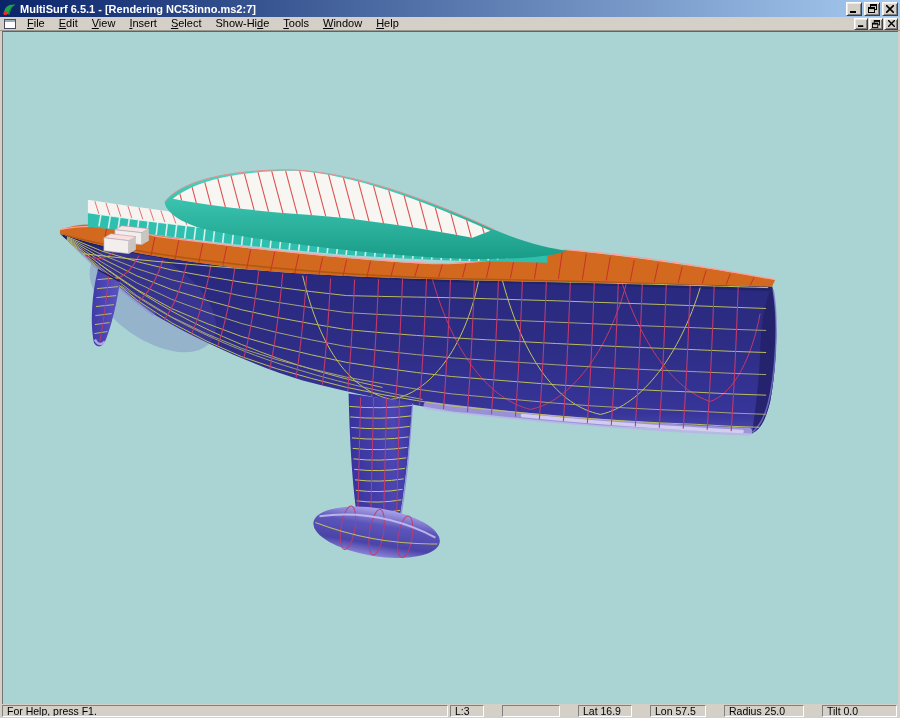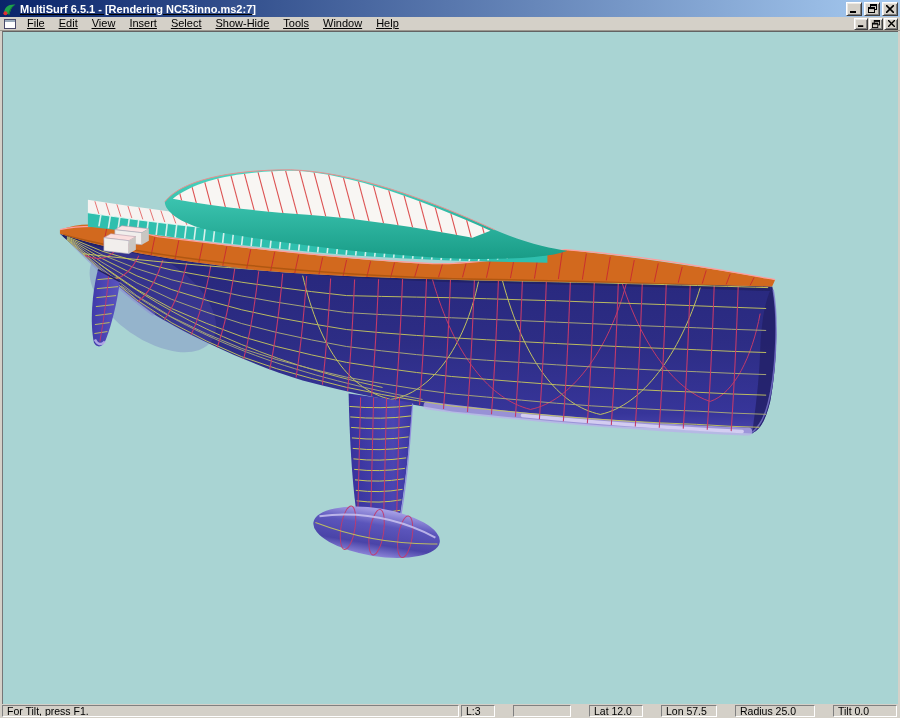--- a/index.html
+++ b/index.html
@@ -1,19 +1,19 @@
 <!DOCTYPE html>
 <html><head>
 <meta charset="utf-8">
 <style>
   html,body{margin:0;padding:0;background:#000;}
   *{box-sizing:border-box;}
   .window{
     width:900px;height:718px;position:relative;overflow:hidden;
-    background:#d4d0c8;font-family:"Liberation Sans",sans-serif;text-decoration:underline;
+    background:#d4d0c8;font-family:"Liberation Sans",sans-serif;
     -webkit-font-smoothing:none;
   }
   
   .titlebar{
     height:17px;display:flex;align-items:center;padding:1px 2px 1px 2px;
     background:linear-gradient(to right,#0a246a,#a6caf0);
   }
   .app-icon{width:15px;height:14px;margin-right:3px;flex:0 0 auto;}
   .title-text{color:#fff;font-size:11px;font-weight:bold;white-space:nowrap;letter-spacing:0;}
   .caption-buttons{margin-left:auto;display:flex;gap:2px;}
@@ -45,21 +45,21 @@
   .statusbar{
     height:14px;display:flex;gap:2px;align-items:stretch;padding:1px 3px 1px 2px;
     font-size:10.5px;color:#000;background:#d4d0c8;
   }
   .panel{
     border:1px solid;border-color:#808080 #ffffff #ffffff #808080;
     padding:0 4px;white-space:nowrap;overflow:hidden;line-height:10px;
     display:flex;align-items:center;background:#d4d0c8;
   }
   .panel.msg{flex:1 1 auto;}
-  .sf0{width:34px;} .sf1{width:58px;} .sf2{width:54px;} .sf3{width:56px;} .sf4{width:80px;} .sf5{width:64px;}
+  .sf0{width:34px;} .sf1{width:58px;} .sf2{width:54px;} .sf3{width:56px;} .sf4{width:80px;} .sf5{width:75px;}
 </style>
 </head>
 <body>
 
 <div class="window">
 
   <div class="titlebar">
     <span class="app-icon">
       <svg width="15" height="14" viewBox="0 0 15 14">
         <path d="M2,11 C2.5,5.5 6,2 13.5,2.5 C9.5,5 8.5,8 7.5,12.5 L5,12 Z" fill="#1fa24c"></path>
@@ -436,24 +436,24 @@
             <path d="M91.5,302 L104.5,300" stroke="#c8c85a" stroke-width="0.9" fill="none"></path>
             <path d="M 106,242 C 104,265 101,288 97,310" stroke="#c23a6a" stroke-width="0.9" fill="none"></path>
           </g>
         <path d="M 95,238 L 117,250" stroke="#1f1f5e" stroke-width="1.5"></path>
         <path d="M 92,308 Q 96,316 102,310" stroke="#b9b0ea" stroke-width="2.5" fill="none" opacity="0.9"></path>
       </g>
     </svg>
   </div>
 
   <div class="statusbar">
-    <div class="panel msg">For Tilt, press F1.</div>
+    <div class="panel msg">For Help, press F1.</div>
     <span id="status-fields" style="display:flex;gap:18px;">
         <span class="panel sf0">L:3</span>
         <span class="panel sf1"></span>
-        <span class="panel sf2">Lat 12.0</span>
+        <span class="panel sf2">Lat 16.9</span>
         <span class="panel sf3">Lon 57.5</span>
         <span class="panel sf4">Radius 25.0</span>
         <span class="panel sf5">Tilt 0.0</span>
       </span>
   </div>
 
 </div>
 
 </body></html>

